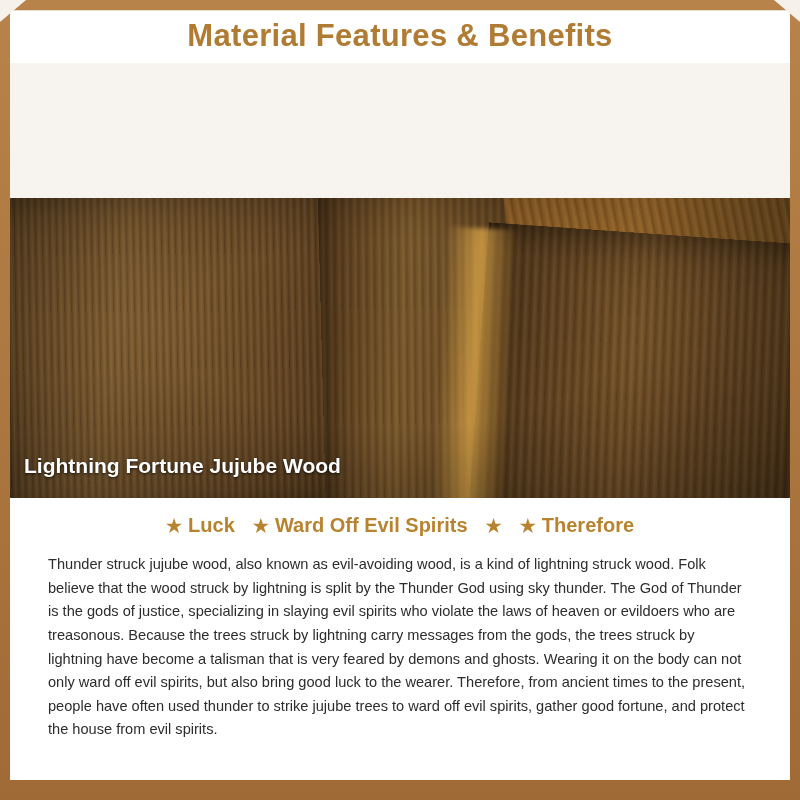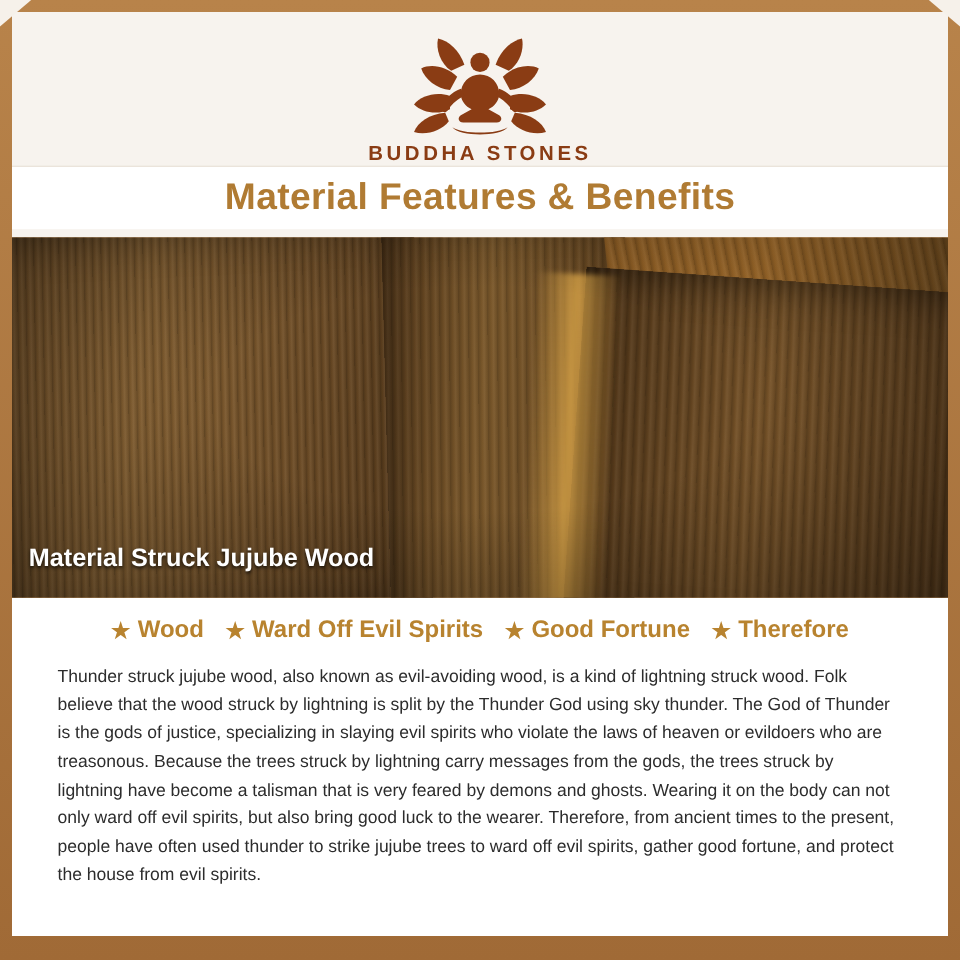--- a/index.html
+++ b/index.html
@@ -214,79 +214,52 @@
 </style>
 </head>
 <body>
 
 <div class="page">
 
   <div class="corner corner-tl"></div>
   <div class="corner corner-tr"></div>
 
   <div class="header">
-    <div class="logo-wrap">
-      <svg class="logo-mark" viewBox="0 0 150 92" aria-hidden="true">
-        <g fill="#8a3c14">
-
-          <circle cx="75" cy="28" r="8"></circle>
-
-          <path d="M75 38 c-9 0 -16 7 -16 16 c0 6 4 11 9 13 l-9 5 c-3 2 -2 6 2 6 h28 c4 0 5 -4 2 -6 l-9 -5 c5 -2 9 -7 9 -13 c0 -9 -7 -16 -16 -16 z"></path>
-
-          <path d="M59 50 c-8 3 -14 9 -16 16 c-1 3 3 5 5 2 c4 -6 9 -10 14 -12 z"></path>
-          <path d="M91 50 c8 3 14 9 16 16 c1 3 -3 5 -5 2 c-4 -6 -9 -10 -14 -12 z"></path>
-
-          <path d="M56 40 c-9 -9 -22 -11 -30 -7 c3 9 13 17 24 18 z"></path>
-          <path d="M50 56 c-12 -4 -24 0 -30 7 c7 7 20 9 30 4 z"></path>
-          <path d="M46 70 c-13 1 -23 8 -26 16 c10 3 23 -1 29 -9 z"></path>
-          <path d="M62 30 c-4 -12 -13 -20 -22 -22 c-2 9 2 21 11 27 z"></path>
-
-          <path d="M94 40 c9 -9 22 -11 30 -7 c-3 9 -13 17 -24 18 z"></path>
-          <path d="M100 56 c12 -4 24 0 30 7 c-7 7 -20 9 -30 4 z"></path>
-          <path d="M104 70 c13 1 23 8 26 16 c-10 3 -23 -1 -29 -9 z"></path>
-          <path d="M88 30 c4 -12 13 -20 22 -22 c2 9 -2 21 -11 27 z"></path>
-
-          <path d="M52 82 c8 6 38 6 46 0 c-6 8 -40 8 -46 0 z"></path>
-        </g>
-      </svg>
-      <div class="brand-name">BUDDHA STONES</div>
-    </div>
     <div class="banner">
       <div class="banner-title">Material Features &amp; Benefits</div>
     </div>
   </div>
 
   <div class="photo">
     <div class="wood">
       <div class="wall"></div>
       <div class="plankset">
         <div class="plank p1"></div>
         <div class="plank p2"></div>
         <div class="plank p4"></div>
         <div class="plank p3"></div>
         <div class="edge-glow"></div>
       </div>
       <div class="vignette"></div>
     </div>
-    <div class="caption">Material Struck Jujube Wood</div>
+    <div class="caption">Lightning Fortune Jujube Wood</div>
   </div>
 
   <div class="panel">
     <div class="benefits">
       <span class="benefit">
         <span class="star">★</span>
-        <span>Wood</span>
+        <span>Luck</span>
       </span>
       <span class="benefit">
         <span class="star">★</span>
         <span>Ward Off Evil Spirits</span>
       </span>
       <span class="benefit">
         <span class="star">★</span>
-        <span>Good Fortune</span>
       </span>
       <span class="benefit">
         <span class="star">★</span>
         <span>Therefore</span>
       </span>
     </div>
     <div class="body-text">
       <p>Thunder struck jujube wood, also known as evil-avoiding wood, is a kind of lightning struck wood. Folk believe that the wood struck by lightning is split by the Thunder God using sky thunder. The God of Thunder is the gods of justice, specializing in slaying evil spirits who violate the laws of heaven or evildoers who are treasonous. Because the trees struck by lightning carry messages from the gods, the trees struck by lightning have become a talisman that is very feared by demons and ghosts. Wearing it on the body can not only ward off evil spirits, but also bring good luck to the wearer. Therefore, from ancient times to the present, people have often used thunder to strike jujube trees to ward off evil spirits, gather good fortune, and protect the house from evil spirits.</p>
     </div>
   </div>

